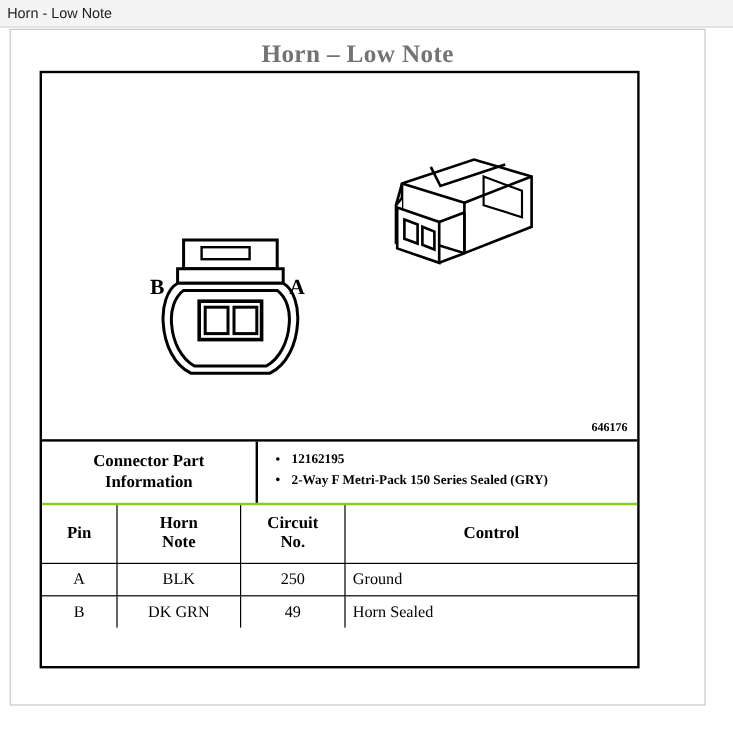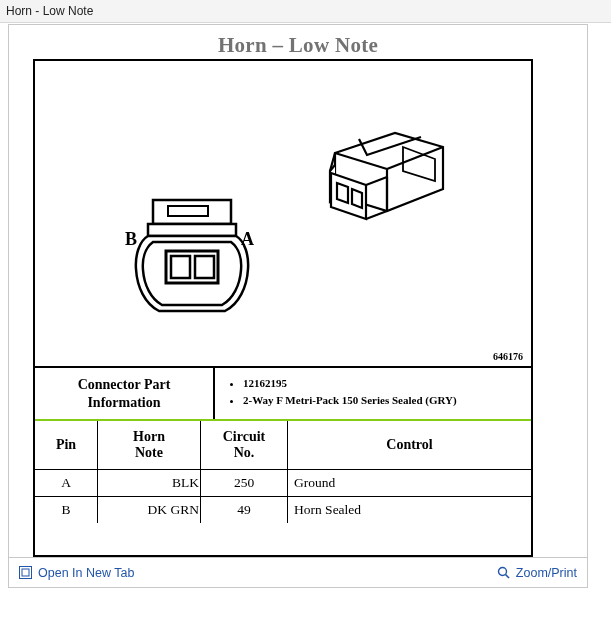--- a/index.html
+++ b/index.html
@@ -138,21 +138,21 @@
     font-weight: bold;
     font-size: 14px;
     text-align: center;
     height: 46px;
     line-height: 1.15;
   }
   table.pintable tr td:last-child,
   table.pintable tr th:last-child { border-right: none; }
   table.pintable tr:last-child td { border-bottom: none; }
   .c-pin { width: 60px; text-align: center; }
-  .c-wire { width: 100px; text-align: right; }
+  .c-wire { width: 100px; text-align: center; }
   .c-ckt { width: 84px; text-align: center; margin-left: 38px; }
   .c-fn { text-align: left; padding-left: 6px; margin-top: 35px; }
 
   .footer {
     position: absolute;
     left: 0;
     right: 0;
     bottom: 0;
     height: 30px;
     border-top: 1px solid #c8c8c8;
@@ -281,35 +281,15 @@
             <td class="c-pin">B</td>
             <td class="c-wire">DK GRN</td>
             <td class="c-ckt">49</td>
             <td class="c-fn">Horn Sealed</td>
           </tr>
         </tbody>
       </table>
 
     </div>
 
-    <div class="footer">
-      <a class="flink">
-        <span class="mini-icon">
-          <svg width="13" height="13" viewBox="0 0 13 13">
-            <rect x="0.5" y="0.5" width="12" height="12" fill="none" stroke="#2255aa" stroke-width="1"></rect>
-            <rect x="3" y="3" width="7" height="7" fill="none" stroke="#2255aa" stroke-width="1"></rect>
-          </svg>
-        </span>
-        <span>Open In New Tab</span>
-      </a>
-      <a class="flink">
-        <span class="mini-icon">
-          <svg width="13" height="13" viewBox="0 0 13 13">
-            <circle cx="5.5" cy="5.5" r="4" fill="none" stroke="#2255aa" stroke-width="1.4"></circle>
-            <line x1="8.5" y1="8.5" x2="12" y2="12" stroke="#2255aa" stroke-width="1.6"></line>
-          </svg>
-        </span>
-        <span>Zoom/Print</span>
-      </a>
-    </div>
 
   </div>
 </div>
 
 </body></html>

